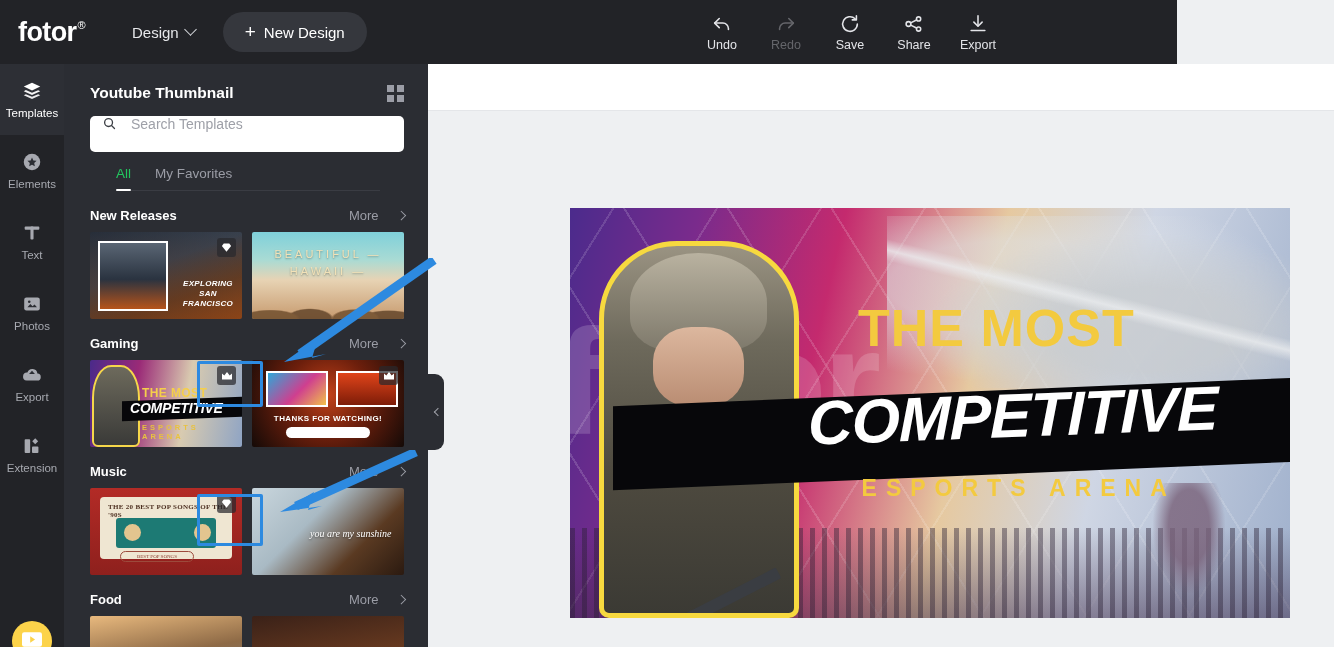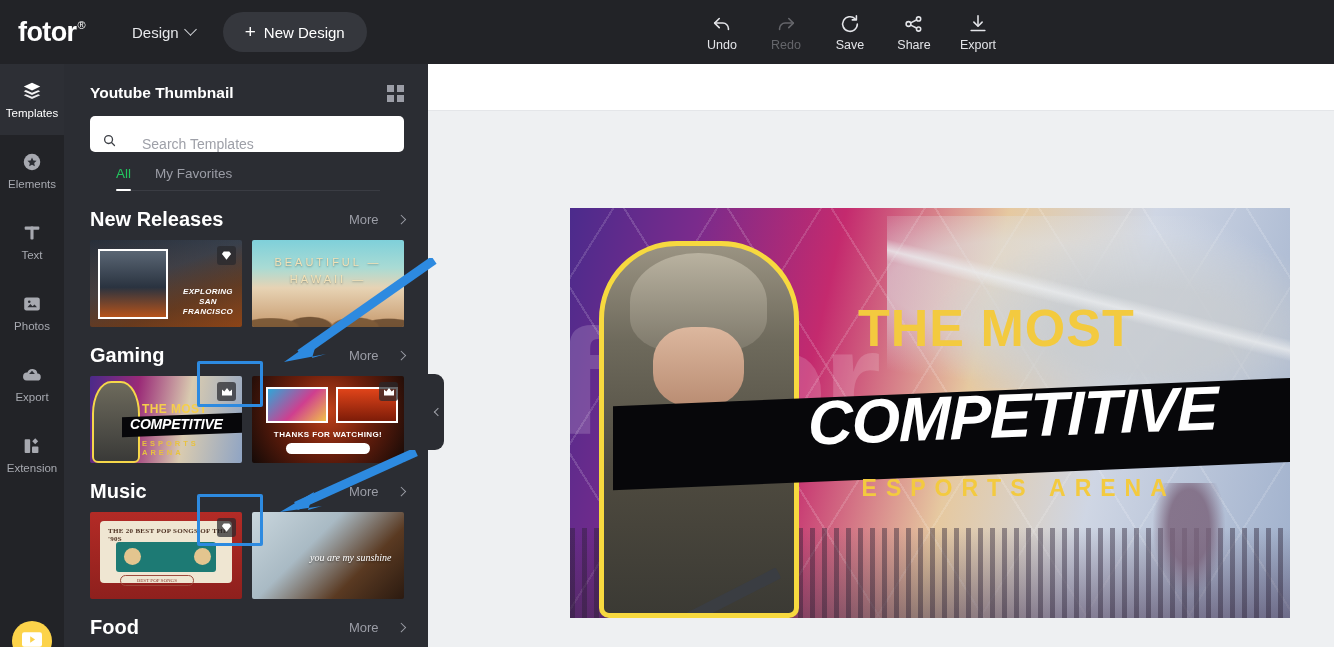--- a/index.html
+++ b/index.html
@@ -6,21 +6,21 @@
   html, body {
     width: 1334px; height: 647px;
     overflow: hidden;
     background: #eef0f2;
     font-family: "Liberation Sans", sans-serif;
   }
   .app { position: relative; width: 1334px; height: 647px; }
 
   
   .topbar {
-    position: absolute; left: 0; top: 0; width: 1334px; height: 64px;
+    position: absolute; left: 0; top: 0; width: 1177px; height: 64px;
     background: #222327; display: flex; align-items: center;
     z-index: 40;
   }
   .logo {
     margin-left: 18px; color: #fff; font-size: 27px; font-weight: 700;
     letter-spacing: -0.6px; position: relative; line-height: 1;
   }
   .logo .reg {
     font-size: 11px; vertical-align: super; font-weight: 400;
     position: relative; top: -2px; left: 1px;
@@ -84,21 +84,21 @@
     display: flex; align-items: center; justify-content: space-between;
     padding: 20px 24px 6px 26px;
   }
   .panel-title { color: #fff; font-size: 15.5px; font-weight: 700; }
   .grid-icon { display: grid; grid-template-columns: 7px 7px; gap: 3px; cursor: pointer; }
   .grid-icon i { width: 7px; height: 7px; background: #9b9da6; display: block; }
 
   .search-wrap { padding: 8px 24px 0 26px; }
   .search-box {
     height: 36px; background: #fff; border-radius: 5px;
-    display: flex; align-items: flex-end; padding: 0 12px; gap: 25px;
+    display: flex; align-items: flex-start; padding: 0 12px; gap: 14px;
   }
   .search-box input {
     border: none; outline: none; flex: 1; font-size: 14px;
     color: #333; font-family: "Liberation Sans", sans-serif; background: transparent;
   }
   .search-box input::placeholder { color: #9ea0a8; }
 
   .tabs {
     display: flex; gap: 24px; padding: 14px 24px 0 26px;
     border-bottom: 1px solid #3a3c43; margin: 0 24px 0 26px;
@@ -112,21 +112,21 @@
   .tab.active::after {
     content: ""; position: absolute; left: 0; right: 0; bottom: -1px;
     height: 2.5px; background: #fff; border-radius: 2px;
   }
 
   .sections { padding: 0 24px 0 26px; }
   .sec-head {
     display: flex; align-items: center; justify-content: space-between;
     padding: 17px 0 9px 0;
   }
-  .sec-title { color: #fff; font-size: 20px; font-weight: 700; }
+  .sec-title { color: #fff; font-size: 13px; font-weight: 700; }
   .sec-more {
     color: #9b9da6; font-size: 13px; display: flex; align-items: center;
     gap: 19px; cursor: pointer;
   }
   .chev-r {
     width: 6.5px; height: 6.5px; border-right: 1.5px solid #9b9da6;
     border-top: 1.5px solid #9b9da6; transform: rotate(45deg);
   }
   .thumb-row { display: flex; gap: 10px; }
   .thumb {

